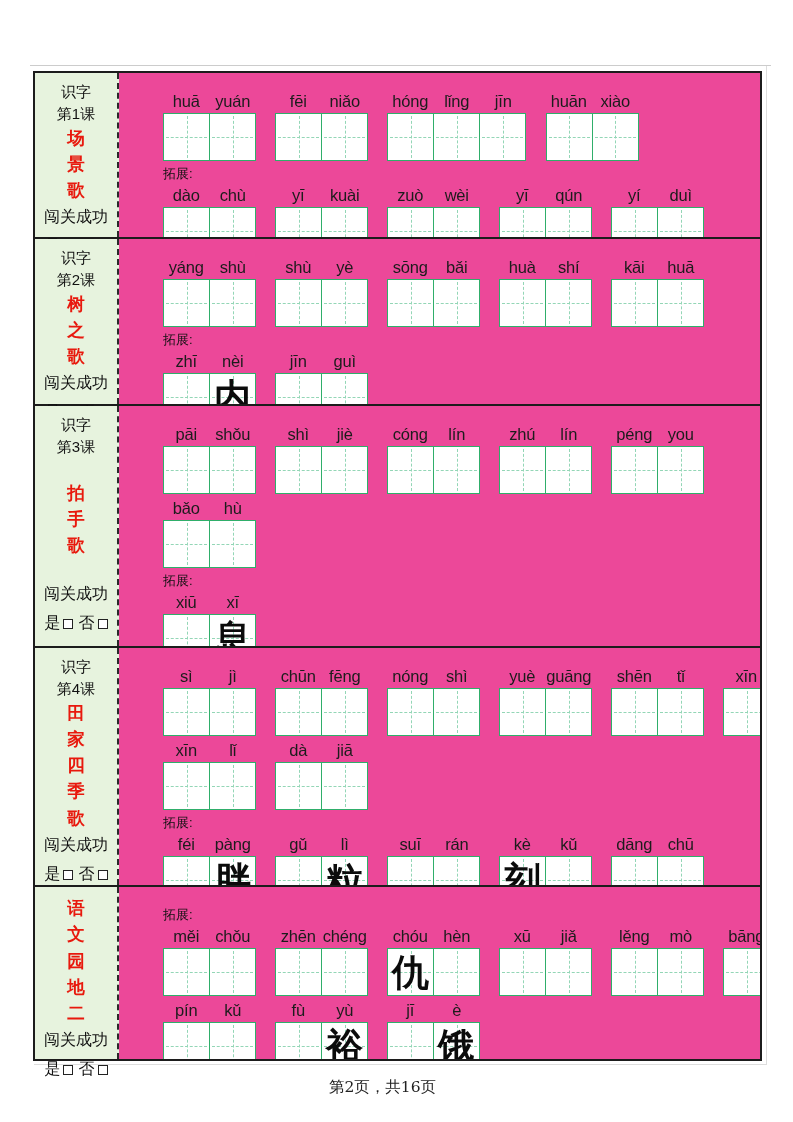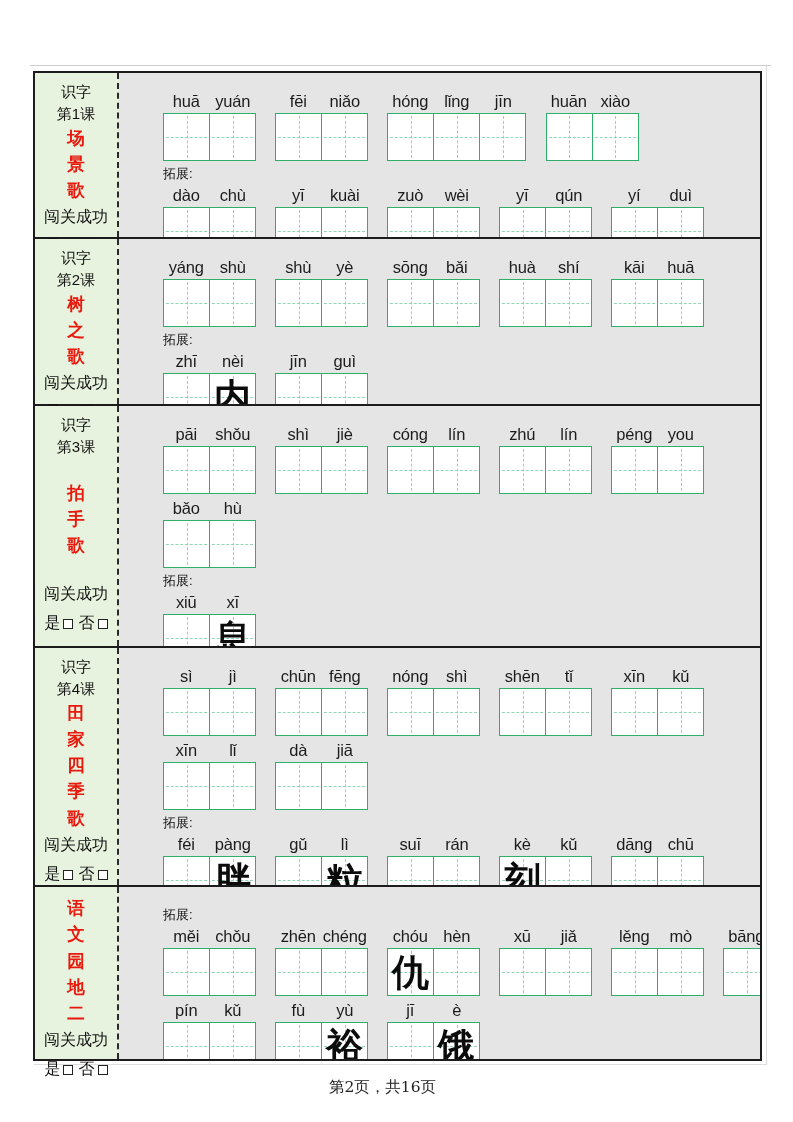--- a/index.html
+++ b/index.html
@@ -7,21 +7,21 @@
     width:793px;height:1122px;position:relative;background:#ffffff;
     font-family:"Liberation Sans","DejaVu Sans",sans-serif;
     color:#1c1c1c;overflow:hidden;
   }
   .topline{position:absolute;left:30px;top:65px;width:741px;height:1px;background:#cccccc;}
   .rightshadow{position:absolute;left:766px;top:66px;width:1px;height:998px;background:#dddddd;}
   .bottomshadow{position:absolute;left:34px;top:1064px;width:733px;height:1px;background:#dddddd;}
 
   .table{
     position:absolute;left:33px;top:71px;width:729px;
-    border:2px solid #1c1c1c;background:#e5e5e5;box-sizing:border-box;
+    border:2px solid #1c1c1c;background:#ec4899;box-sizing:border-box;
   }
   .section{display:flex;border-bottom:2px solid #1c1c1c;box-sizing:border-box;}
   .section:last-child{border-bottom:none;}
   .section:nth-child(1){height:166px;}
   .section:nth-child(2){height:167px;}
   .section:nth-child(3){height:242px;}
   .section:nth-child(4){height:239px;}
   .section:nth-child(5){height:172px;}
 
   .sidebar{
@@ -432,20 +432,30 @@
             </div>
             <div class="cells">
               <div class="cell"></div>
               <div class="cell"></div>
             </div>
           </div>
           <div class="group">
             <div class="pinyin">
               <span>nóng</span>
               <span>shì</span>
+            </div>
+            <div class="cells">
+              <div class="cell"></div>
+              <div class="cell"></div>
+            </div>
+          </div>
+          <div class="group">
+            <div class="pinyin">
+              <span>yuè</span>
+              <span>guāng</span>
             </div>
             <div class="cells">
               <div class="cell"></div>
               <div class="cell"></div>
             </div>
           </div>
           <div class="group">
             <div class="pinyin">
               <span>shēn</span>
               <span>tǐ</span>

